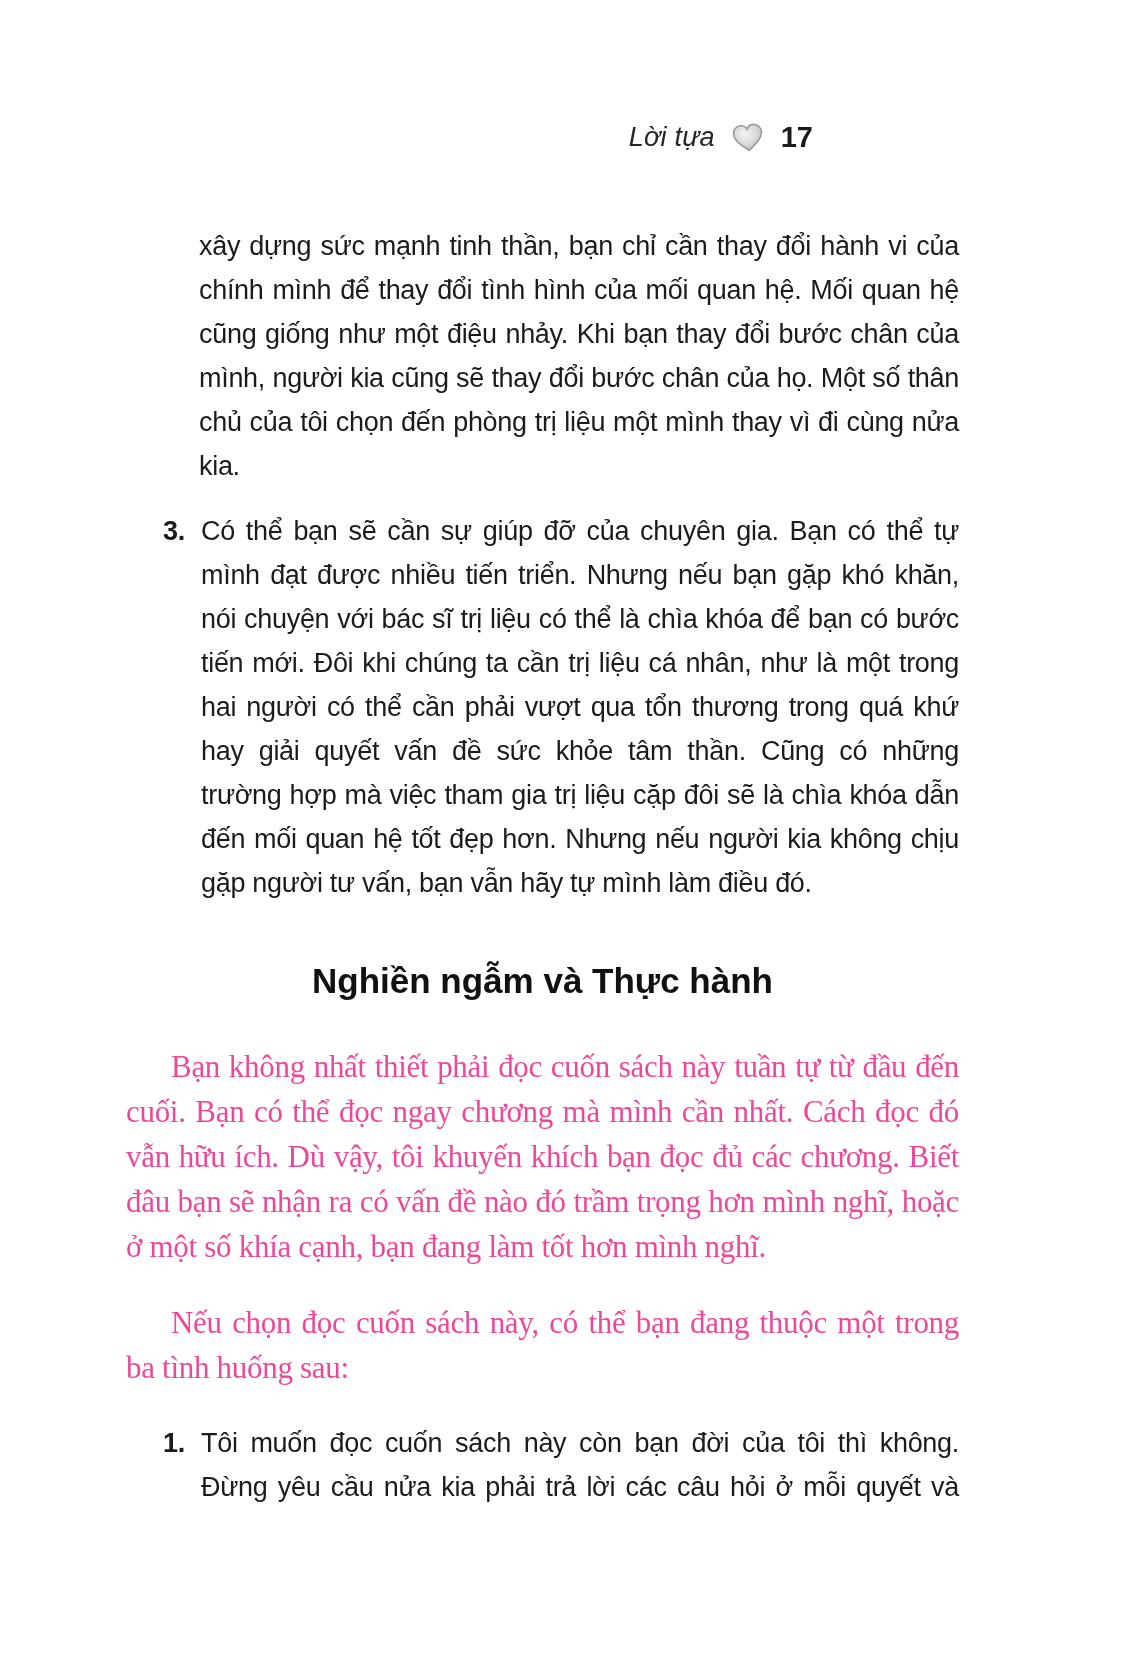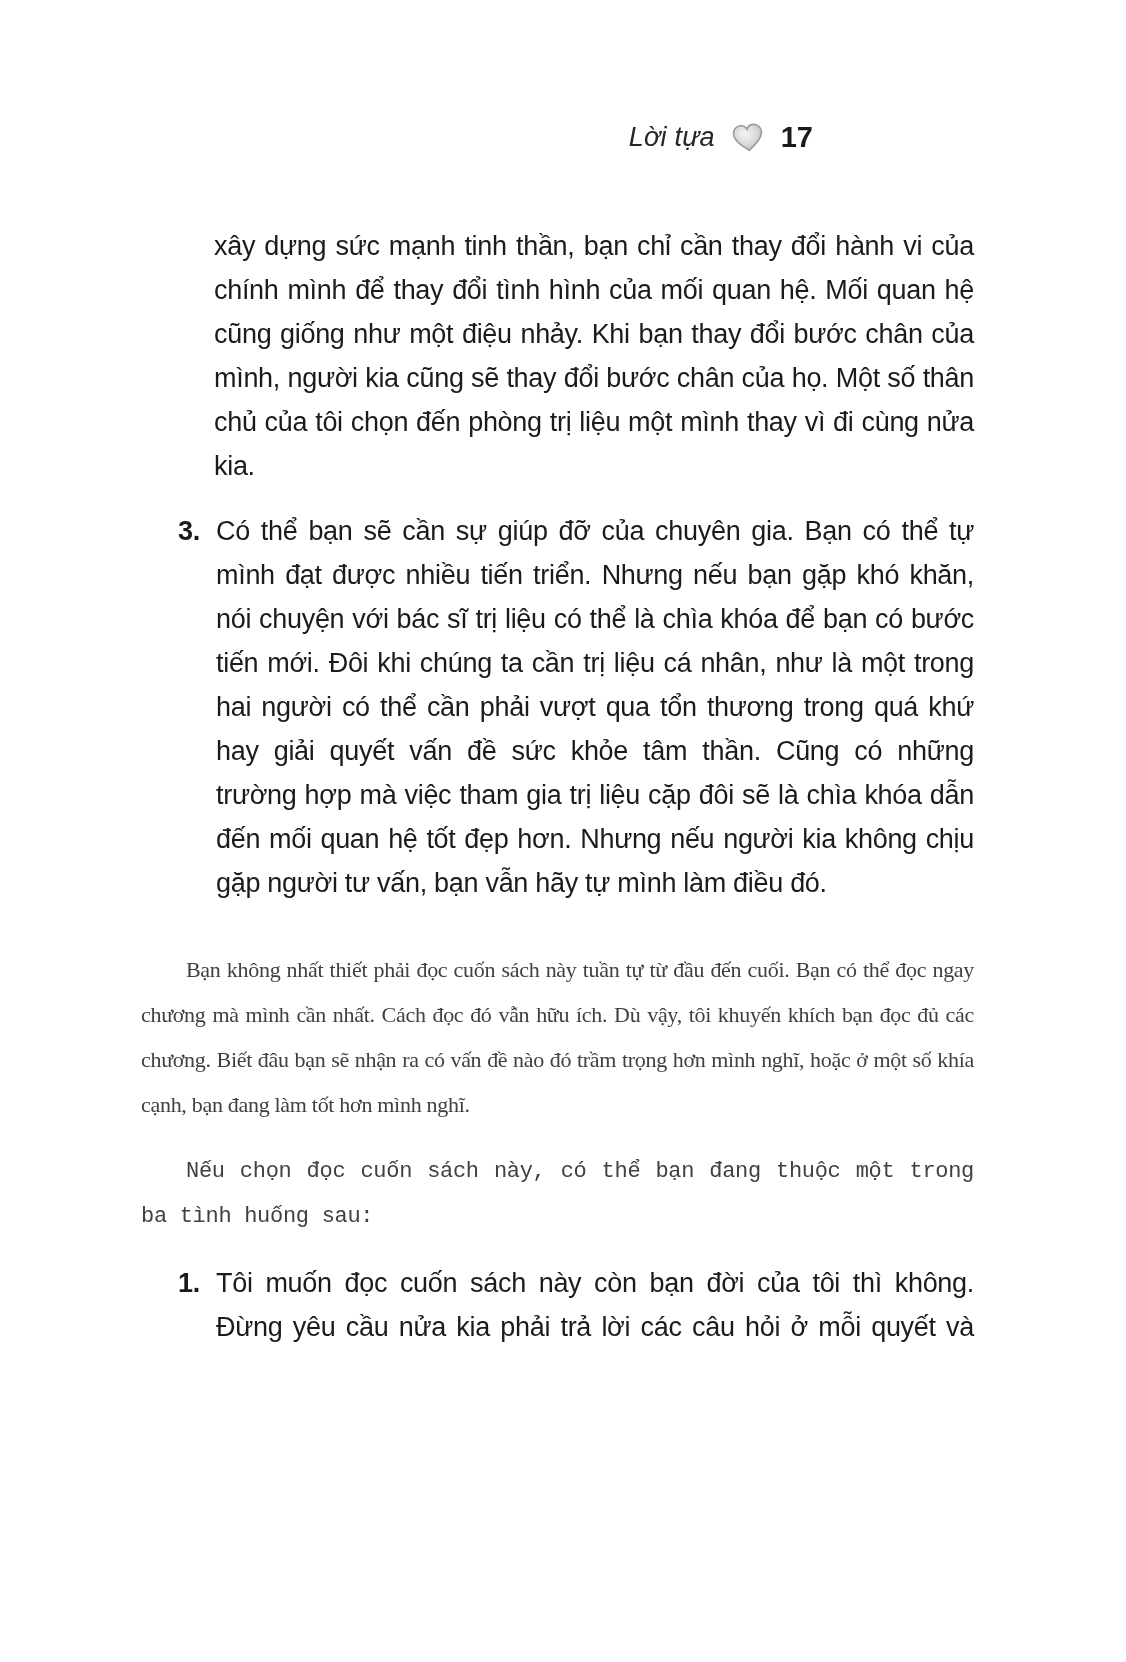--- a/index.html
+++ b/index.html
@@ -39,21 +39,21 @@
   }
   .running-header .folio {
     font-size: 29px;
     font-weight: 600;
     color: #1b1b1b;
     text-align: right;
   }
   
   .content {
     position: absolute;
-    left: 141px;
+    left: 126px;
     top: 224px;
     width: 833px;
   }
   .sans {
     font-family: "Liberation Sans", "DejaVu Sans", sans-serif;
     font-size: 27px;
     line-height: 44px;
     letter-spacing: -0.3px;
     text-align: justify;
     color: #1b1b1b;
@@ -85,33 +85,32 @@
     margin-top: 55px;
     font-family: "Liberation Sans", "DejaVu Sans", sans-serif;
     font-size: 35px;
     line-height: 42px;
     font-weight: 700;
     text-align: center;
     color: #111111;
   }
   .serif {
     font-family: "Liberation Serif", "DejaVu Serif", serif;
-    font-size: 22px;
+    font-size: 31px;
     line-height: 45px;
     letter-spacing: -0.3px;
     text-align: justify;
-    color: #404040;
+    color: #ec4899;
   }
   .serif.p-first {
     margin-top: 42px;
     text-indent: 45px;
   }
   .serif.p-next {
     text-indent: 45px;
-    font-family: Liberation Mono, monospace;
   }
 </style>
 </head>
 <body>
 
 <div class="page">
 
   <div class="running-header">
     <span class="section-title">Lời tựa</span>
     <span class="heart">
@@ -131,20 +130,21 @@
 
   <div class="content">
 
     <p class="sans cont-para">xây dựng sức mạnh tinh thần, bạn chỉ cần thay đổi hành vi của chính mình để thay đổi tình hình của mối quan hệ. Mối quan hệ cũng giống như một điệu nhảy. Khi bạn thay đổi bước chân của mình, người kia cũng sẽ thay đổi bước chân của họ. Một số thân chủ của tôi chọn đến phòng trị liệu một mình thay vì đi cùng nửa kia.</p>
 
     <div class="list-item sans">
       <span class="num">3.</span>
       <span class="li-body"><span class="lead">Có thể bạn sẽ cần sự giúp đỡ của chuyên gia.</span><span> Bạn có thể tự mình đạt được nhiều tiến triển. Nhưng nếu bạn gặp khó khăn, nói chuyện với bác sĩ trị liệu có thể là chìa khóa để bạn có bước tiến mới. Đôi khi chúng ta cần trị liệu cá nhân, như là một trong hai người có thể cần phải vượt qua tổn thương trong quá khứ hay giải quyết vấn đề sức khỏe tâm thần. Cũng có những trường hợp mà việc tham gia trị liệu cặp đôi sẽ là chìa khóa dẫn đến mối quan hệ tốt đẹp hơn. Nhưng nếu người kia không chịu gặp người tư vấn, bạn vẫn hãy tự mình làm điều đó.</span></span>
     </div>
 
+    <h2 class="section-heading">Nghiền ngẫm và Thực hành</h2>
 
     <p class="serif p-first">Bạn không nhất thiết phải đọc cuốn sách này tuần tự từ đầu đến cuối. Bạn có thể đọc ngay chương mà mình cần nhất. Cách đọc đó vẫn hữu ích. Dù vậy, tôi khuyến khích bạn đọc đủ các chương. Biết đâu bạn sẽ nhận ra có vấn đề nào đó trầm trọng hơn mình nghĩ, hoặc ở một số khía cạnh, bạn đang làm tốt hơn mình nghĩ.</p>
 
     <p class="serif p-next">Nếu chọn đọc cuốn sách này, có thể bạn đang thuộc một trong ba tình huống sau:</p>
 
     <div class="list-item sans justify-last">
       <span class="num">1.</span>
       <span class="li-body"><span class="lead">Tôi muốn đọc cuốn sách này còn bạn đời của tôi thì không.</span><span> Đừng yêu cầu nửa kia phải trả lời các câu hỏi ở mỗi quyết và</span></span>
     </div>
 

